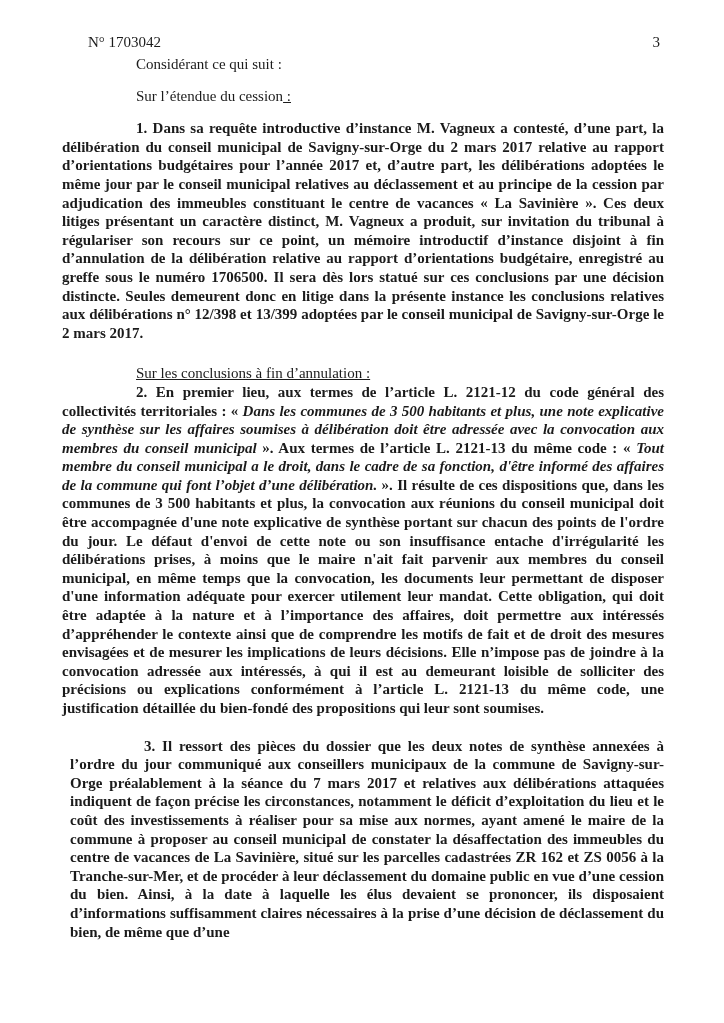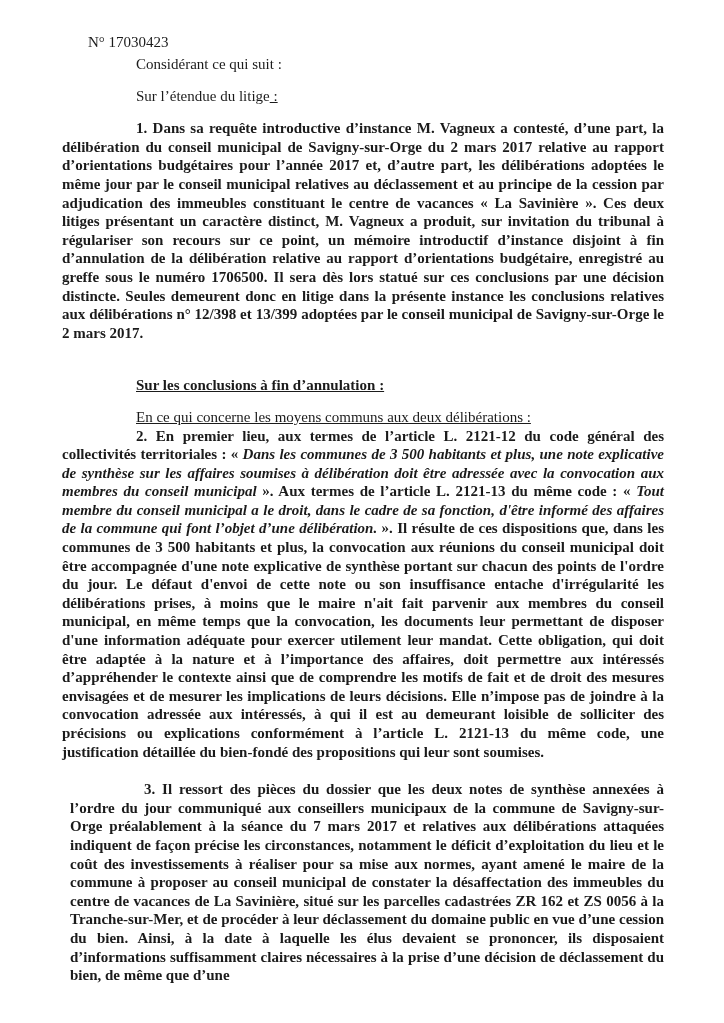--- a/index.html
+++ b/index.html
@@ -15,62 +15,62 @@
     box-sizing: border-box;
     background: #ffffff;
     color: #1b1b1b;
     font-family: "Liberation Serif", serif;
     font-size: 15px;
     padding: 33px 60px 0 62px;
     overflow: hidden;
   }
   .page-header {
     display: flex;
+    justify-content: space-between;
     line-height: 19px;
   }
   .case-no { margin-left: 26px; }
   .page-no { margin-right: 4px; }
   p { margin: 0; }
   .line {
     text-indent: 74px;
     line-height: 18.6px;
   }
   .para {
     text-indent: 74px;
     line-height: 18.6px;
     text-align: justify;
     font-weight: bold;
   }
   .u { text-decoration: underline; }
   .it { font-style: italic; }
   .h-considerant { margin-top: 3px; }
   .h-etendue     { margin-top: 13px; }
   .p1            { margin-top: 14px; }
-  .h-conclusions { margin-top: 34px; font-weight: bold; }
+  .h-conclusions { margin-top: 22px; }
   .h-moyens      { margin-top: 13px; }
   .p2            { margin-top: 0; }
   .p3            { margin-top: 19px; margin-left: 8px; }
 </style>
 </head>
 <body>
 
 <div class="page">
   <header class="page-header">
     <span class="case-no">N° 1703042</span>
     <span class="page-no">3</span>
   </header>
 
   <main>
     <p class="line h-considerant">Considérant ce qui suit&nbsp;:</p>
 
-    <p class="line h-etendue"><span>Sur l’étendue du litige</span><span class="u">&nbsp;:</span></p>
+    <p class="line h-etendue"><span>Sur l’étendue du cession</span><span class="u">&nbsp;:</span></p>
 
     <p class="para p1"><span>1. Dans sa requête introductive d’instance M. Vagneux a contesté, d’une part, la délibération du conseil municipal de Savigny-sur-Orge du 2 mars 2017 relative au rapport d’orientations budgétaires pour l’année 2017 et, d’autre part, les délibérations adoptées le même jour par le conseil municipal relatives au déclassement et au principe de la cession par adjudication des immeubles constituant le centre de vacances «&nbsp;La Savinière&nbsp;». Ces deux litiges présentant un caractère distinct, M. Vagneux a produit, sur invitation du tribunal à régulariser son recours sur ce point, un mémoire introductif d’instance disjoint à fin d’annulation de la délibération relative au rapport d’orientations budgétaire, enregistré au greffe sous le numéro 1706500. Il sera dès lors statué sur ces conclusions par une décision distincte. Seules demeurent donc en litige dans la présente instance les conclusions relatives aux délibérations n°&nbsp;12/398 et 13/399 adoptées par le conseil municipal de Savigny-sur-Orge le 2 mars 2017.</span></p>
 
     <p class="line h-conclusions"><span class="u">Sur les conclusions à fin d’annulation&nbsp;:</span></p>
 
-    <p class="line h-moyens"><span class="u">En ce qui concerne les moyens communs aux deux délibérations&nbsp;:</span></p>
 
     <p class="para p2"><span>2. En premier lieu, aux termes de l’article L. 2121-12 du code général des collectivités territoriales&nbsp;: «&nbsp;</span><span class="it">Dans les communes de 3&nbsp;500 habitants et plus, une note explicative de synthèse sur les affaires soumises à délibération doit être adressée avec la convocation aux membres du conseil municipal</span><span>&nbsp;». Aux termes de l’article L. 2121-13 du même code&nbsp;: «&nbsp;</span><span class="it">Tout membre du conseil municipal a le droit, dans le cadre de sa fonction, d'être informé des affaires de la commune qui font l’objet d’une délibération.</span><span>&nbsp;». Il résulte de ces dispositions que, dans les communes de 3&nbsp;500 habitants et plus, la convocation aux réunions du conseil municipal doit être accompagnée d'une note explicative de synthèse portant sur chacun des points de l'ordre du jour. Le défaut d'envoi de cette note ou son insuffisance entache d'irrégularité les délibérations prises, à moins que le maire n'ait fait parvenir aux membres du conseil municipal, en même temps que la convocation, les documents leur permettant de disposer d'une information adéquate pour exercer utilement leur mandat. Cette obligation, qui doit être adaptée à la nature et à l’importance des affaires, doit permettre aux intéressés d’appréhender le contexte ainsi que de comprendre les motifs de fait et de droit des mesures envisagées et de mesurer les implications de leurs décisions. Elle n’impose pas de joindre à la convocation adressée aux intéressés, à qui il est au demeurant loisible de solliciter des précisions ou explications conformément à l’article L. 2121-13 du même code, une justification détaillée du bien-fondé des propositions qui leur sont soumises.</span></p>
 
     <p class="para p3"><span>3. Il ressort des pièces du dossier que les deux notes de synthèse annexées à l’ordre du jour communiqué aux conseillers municipaux de la commune de Savigny-sur-Orge préalablement à la séance du 7 mars 2017 et relatives aux délibérations attaquées indiquent de façon précise les circonstances, notamment le déficit d’exploitation du lieu et le coût des investissements à réaliser pour sa mise aux normes, ayant amené le maire de la commune à proposer au conseil municipal de constater la désaffectation des immeubles du centre de vacances de La Savinière, situé sur les parcelles cadastrées ZR 162 et ZS 0056 à la Tranche-sur-Mer, et de procéder à leur déclassement du domaine public en vue d’une cession du bien. Ainsi, à la date à laquelle les élus devaient se prononcer, ils disposaient d’informations suffisamment claires nécessaires à la prise d’une décision de déclassement du bien, de même que d’une</span></p>
   </main>
 </div>
 
 </body></html>

